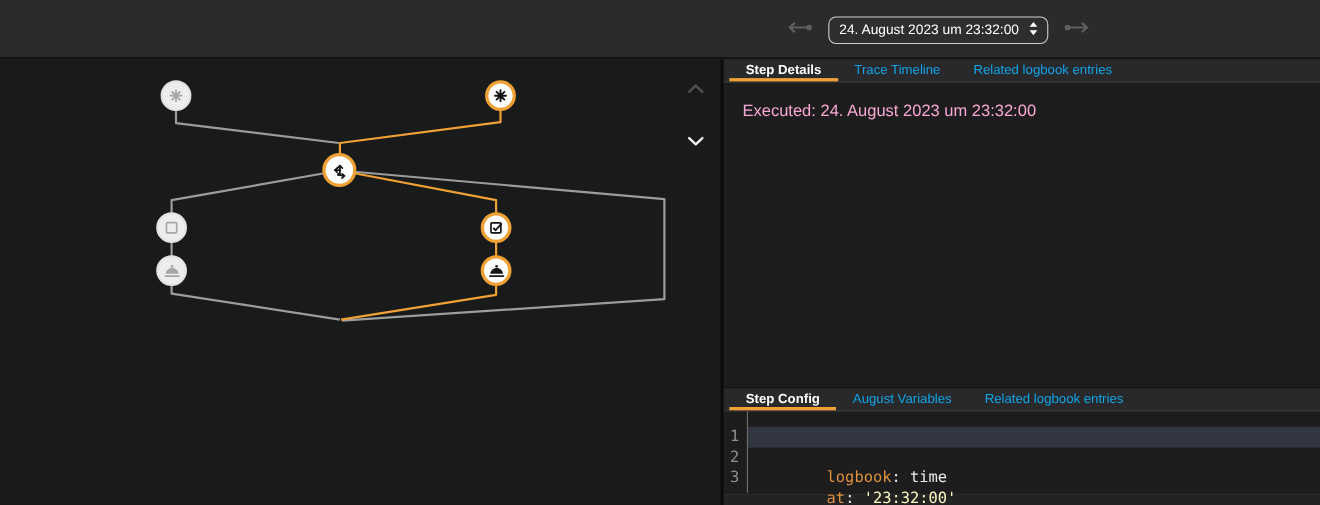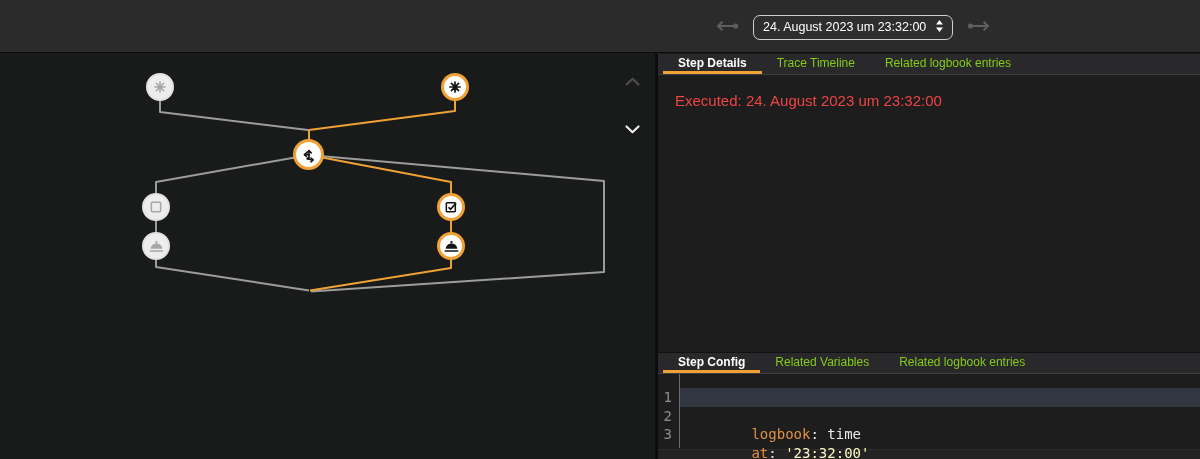--- a/index.html
+++ b/index.html
@@ -28,24 +28,24 @@
   .node svg { display:block; }
   .chev-btn { position:absolute; left:624px; width:17px; height:11px; cursor:pointer; }
 
   .v-divider { position:absolute; left:655px; top:54px; width:3px; height:405px; background:#0c0c0c; }
 
   
   .right-panel { position:absolute; left:658px; top:54px; width:542px; height:405px; background:#1d1d1e; }
   .tabbar { height:21px; background:#29292b; border-bottom:1px solid #3d3d3d;
             display:flex; padding-left:5px; }
   .tab { display:flex; align-items:center; height:100%; padding:0 15px;
-         font-size:12px; color:#84cc16; border-bottom:3px solid transparent; cursor:pointer; white-space:nowrap; }
+         font-size:12px; color:#0ea5e9; border-bottom:3px solid transparent; cursor:pointer; white-space:nowrap; }
   .tab.active { border-bottom-color:#f0a135; color:#ffffff;font-weight:bold; }
 
-  .details-content { padding:17px 17px; font-size:15px; color:#ef4444; }
+  .details-content { padding:17px 17px; font-size:15px; color:#f9a8d4; }
 
   .bottom-section { position:absolute; left:0; top:298px; width:638px; height:107px;
                     border-top:1px solid #121212; }
 
   
   .code-area { position:relative; height:86px; padding-top:14px;
                font-family:"DejaVu Sans Mono","Liberation Mono",monospace; font-size:14px; }
   .gutter-border { position:absolute; left:21px; top:0; width:1px; height:74px; background:#6e6e6e; }
   .code-row { position:relative; height:18.5px; line-height:18.5px; padding-left:26px; white-space:pre; }
   .code-row.active::before { content:""; position:absolute; left:22px; right:0; top:0; bottom:0;
@@ -205,21 +205,21 @@
   <div class="details-content">
     <span>Executed: 24. August 2023 um 23:32:00</span>
   </div>
 
   <div class="bottom-section">
     <div class="tabbar">
       <div class="tab active">
           <span>Step Config</span>
         </div>
       <div class="tab">
-          <span>Related Variables</span>
+          <span>August Variables</span>
         </div>
       <div class="tab">
           <span>Related logbook entries</span>
         </div>
     </div>
 
     <div class="code-area">
       <div class="gutter-border"></div>
 
       <div class="code-row active">

